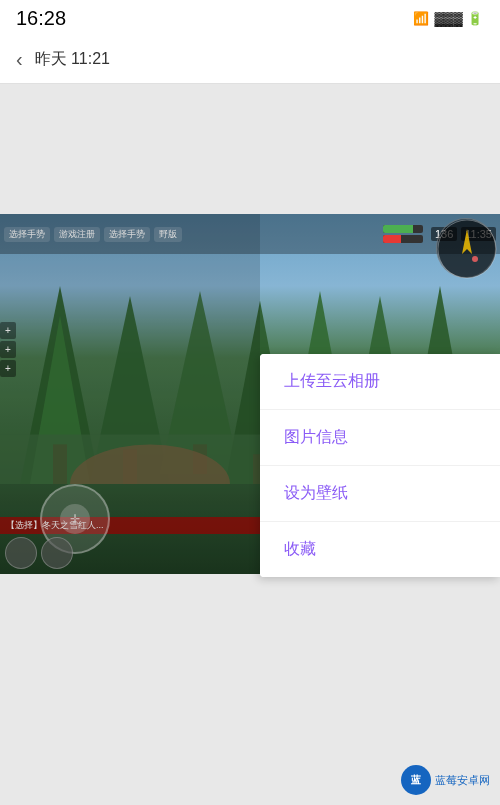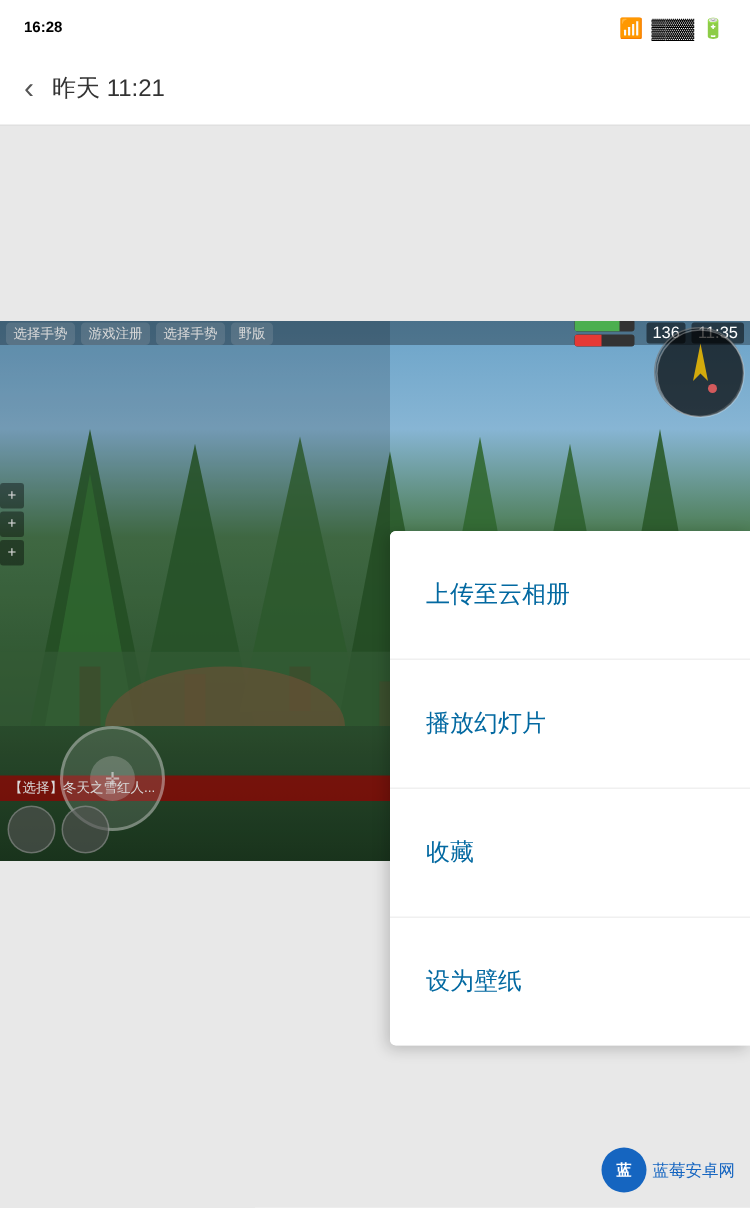--- a/index.html
+++ b/index.html
@@ -17,22 +17,22 @@
     .status-bar {
       display: flex;
       justify-content: space-between;
       align-items: center;
       padding: 8px 16px;
       background: #fff;
       height: 36px;
     }
 
     .status-time {
-      font-size: 10px;
-      font-weight: 700;
+      font-size: 20px;
+      font-weight: 400;
       color: #000;
     }
 
     .status-icons {
       display: flex;
       align-items: center;
       gap: 5px;
     }
 
     .wifi-icon, .signal-icon, .battery-icon {
@@ -96,21 +96,21 @@
       );
       position: relative;
     }
 
     
     .hud-top {
       position: absolute;
       top: 0;
       left: 0;
       right: 0;
-      height: 16px;
+      height: 40px;
       background: rgba(0,0,0,0.3);
       display: flex;
       align-items: center;
       padding: 4px 4px;
       gap: 4px;
     }
 
     .hud-item {
       background: rgba(255,255,255,0.15);
       border-radius: 3px;
@@ -253,23 +253,23 @@
       right: 0;
       width: 240px;
       background: #fff;
       border-radius: 4px 0 0 4px;
       box-shadow: -2px 2px 10px rgba(0,0,0,0.2);
       z-index: 100;
       overflow: hidden;
     }
 
     .menu-item {
-      padding: 32px 24px;
+      padding: 17px 24px;
       font-size: 16px;
-      color: #0369a1;
+      color: #8b5cf6;
       border-bottom: 1px solid #f0f0f0;
       cursor: pointer;
       background: #fff;
     }
 
     .menu-item:last-child {
       border-bottom: none;
     }
 
     
@@ -408,23 +408,23 @@
         <div class="icon-circle"></div>
         <div class="icon-circle"></div>
       </div>
     </div>
   </div>
 
   <div class="overlay-dimmer"></div>
 
   <div class="context-menu">
     <div class="menu-item">上传至云相册</div>
-    <div class="menu-item">播放幻灯片</div>
+    <div class="menu-item">图片信息</div>
+    <div class="menu-item">设为壁纸</div>
     <div class="menu-item">收藏</div>
-    <div class="menu-item">设为壁纸</div>
   </div>
 
   <div class="watermark">
     <div class="watermark-logo">
       <span>蓝</span>
     </div>
     <span class="watermark-text">蓝莓安卓网</span>
   </div>
 
 </div>

